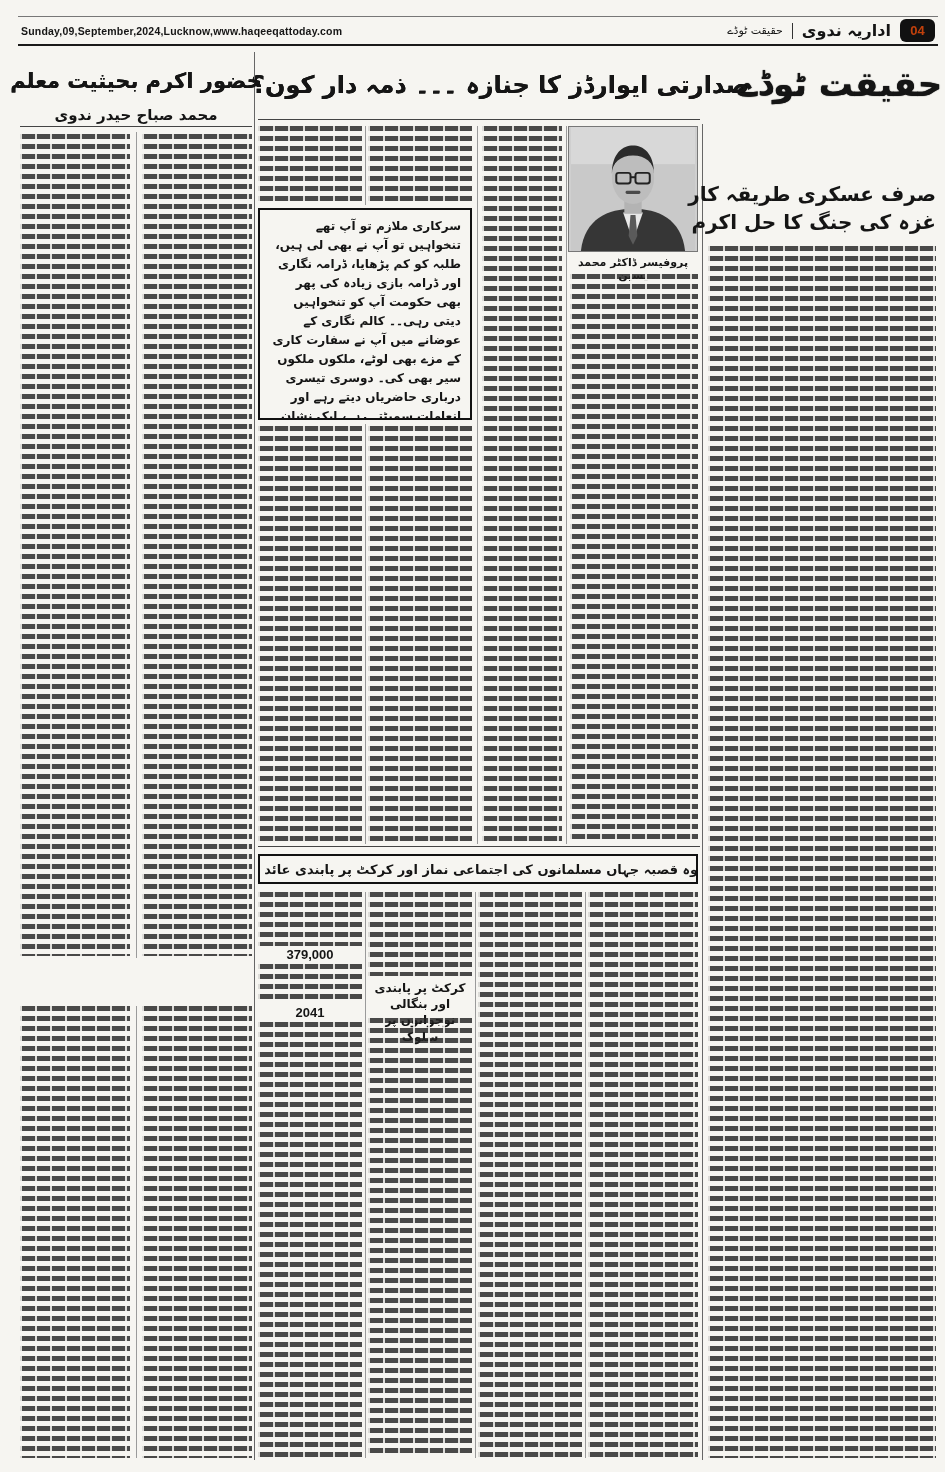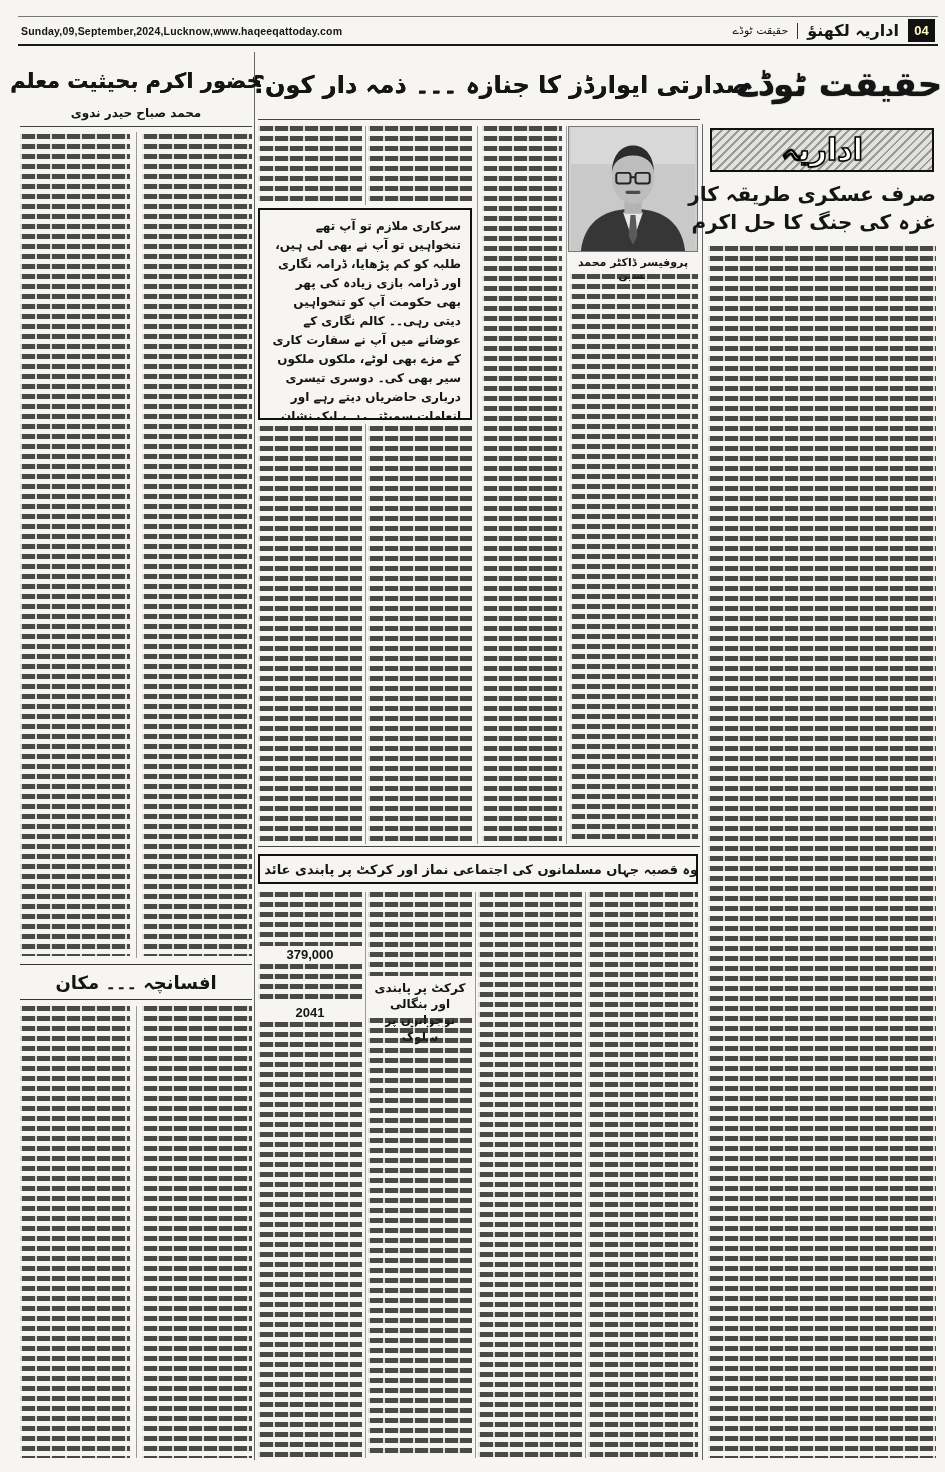--- a/index.html
+++ b/index.html
@@ -16,32 +16,32 @@
   .hline{height:1px;background:#444;}
 
   .topbar{left:18px;top:16px;width:920px;height:30px;border-top:1px solid #777;
           border-bottom:2px solid #1a1a1a;display:flex;align-items:center;
           justify-content:space-between;padding:0 3px;}
   .dateline{font-family:"Liberation Sans",sans-serif;font-size:10.5px;font-weight:bold;letter-spacing:.2px;}
   .mast-cluster{display:flex;align-items:center;gap:9px;}
   .mast-small{font-size:11px;direction:rtl;}
   .mast-sep{width:1px;height:16px;background:#333;}
   .mast-bold{font-size:16px;font-weight:bold;direction:rtl;}
-  .pagebox{width:27px;height:23px;background:#111;color:#fef9c3;font-weight:bold;font-size:13px;
-           display:flex;align-items:center;justify-content:center;font-family:"Liberation Sans",sans-serif;}
+  .pagebox{width:35px;height:23px;background:#111;color:#c2410c;font-weight:bold;font-size:13px;
+           display:flex;align-items:center;justify-content:center;font-family:"Liberation Sans",sans-serif;border-radius:6px;}
 
   .nameplate{left:742px;top:52px;width:196px;height:64px;font-size:34px;font-weight:bold;direction:rtl;
              display:flex;align-items:center;justify-content:center;text-shadow:0 0 1px #000;white-space:nowrap;}
   .main-headline{left:250px;top:56px;width:500px;height:58px;font-size:24px;font-weight:bold;direction:rtl;
                  display:flex;align-items:center;justify-content:center;white-space:nowrap;
                  text-shadow:0 0 .5px #000;overflow:hidden;}
 
   .left-head{left:20px;top:58px;width:232px;height:46px;font-size:21px;font-weight:bold;direction:rtl;
              display:flex;align-items:center;justify-content:center;text-shadow:0 0 .5px #000;white-space:nowrap;}
-  .left-byline{left:20px;top:106px;width:232px;font-size:12px;font-weight:bold;text-align:center;direction:rtl;}
+  .left-byline{left:20px;top:106px;width:232px;font-size:15px;font-weight:bold;text-align:center;direction:rtl;}
 
   .pullquote{left:258px;top:208px;width:214px;height:212px;border:2px solid #111;padding:7px 9px;
              font-size:12px;font-weight:bold;line-height:1.58;direction:rtl;text-align:right;
              overflow:hidden;background:#f6f5f1;}
 
   .photo{left:568px;top:126px;width:130px;height:126px;border:1px solid #777;background:#cfcfcf;overflow:hidden;}
   .photo svg{width:100%;height:100%;display:block;}
   .photo-caption{left:568px;top:256px;width:130px;font-size:11px;font-weight:bold;text-align:center;direction:rtl;}
 
   .edit-box{left:710px;top:128px;width:224px;height:44px;border:2px solid #111;
@@ -66,39 +66,38 @@
 </head>
 <body>
 
 <div class="page">
 
   <div class="abs topbar">
     <span class="dateline">Sunday,09,September,2024,Lucknow,www.haqeeqattoday.com</span>
     <div class="mast-cluster">
       <span class="mast-small">حقیقت ٹوڈے</span>
       <span class="mast-sep"></span>
-      <span class="mast-bold">اداریہ لکھنؤ</span>
+      <span class="mast-bold">اداریہ ندوی</span>
       <span class="pagebox">04</span>
     </div>
   </div>
 
   <div class="abs nameplate">حقیقت ٹوڈے</div>
   <div class="abs main-headline">صدارتی ایوارڈز کا جنازہ ۔۔۔ ذمہ دار کون؟</div>
 
   <div class="abs vline" style="left:254px;top:52px;height:1408px;"></div>
   <div class="abs vline" style="left:702px;top:124px;height:1336px;"></div>
 
   <div class="abs left-head">حضور اکرم بحیثیت معلم</div>
   <div class="abs left-byline">محمد صباح حیدر ندوی</div>
   <div class="abs hline" style="left:20px;top:126px;width:232px;"></div>
   <div class="abs vline thin" style="left:136px;top:132px;height:826px;"></div>
   <div class="abs tx" style="left:20px;top:134px;width:110px;height:822px;"></div>
   <div class="abs tx" style="left:142px;top:134px;width:110px;height:822px;"></div>
 
-  <div class="abs house-head">افسانچہ ۔۔۔ مکان</div>
   <div class="abs vline thin" style="left:136px;top:1006px;height:452px;"></div>
   <div class="abs tx" style="left:20px;top:1006px;width:110px;height:452px;"></div>
   <div class="abs tx" style="left:142px;top:1006px;width:110px;height:452px;"></div>
 
   <div class="abs hline" style="left:258px;top:119px;width:442px;"></div>
 
   <div class="abs photo">
     <svg viewBox="0 0 100 100" aria-hidden="true">
       <rect width="100" height="100" fill="#c9c9c9"></rect>
       <rect width="100" height="30" fill="#d8d8d8"></rect>
@@ -145,20 +144,17 @@
   <div class="abs italy-sub">کرکٹ پر پابندی اور بنگالی نوجوانوں پر سلوک</div>
   <div class="abs tx" style="left:368px;top:1018px;width:104px;height:440px;"></div>
 
   <div class="abs tx" style="left:478px;top:892px;width:104px;height:566px;"></div>
   <div class="abs tx" style="left:588px;top:892px;width:110px;height:566px;"></div>
 
   <div class="abs vline thin" style="left:365px;top:892px;height:566px;"></div>
   <div class="abs vline thin" style="left:475px;top:892px;height:566px;"></div>
   <div class="abs vline thin" style="left:585px;top:892px;height:566px;"></div>
 
-  <div class="abs edit-box">
-    <span>اداریہ</span>
-  </div>
   <div class="abs edit-h" style="top:182px;">صرف عسکری طریقہ کار</div>
   <div class="abs edit-h" style="top:210px;">غزہ کی جنگ کا حل اکرم</div>
   <div class="abs tx" style="left:708px;top:246px;width:228px;height:1212px;"></div>
 
 </div>
 
 </body></html>

